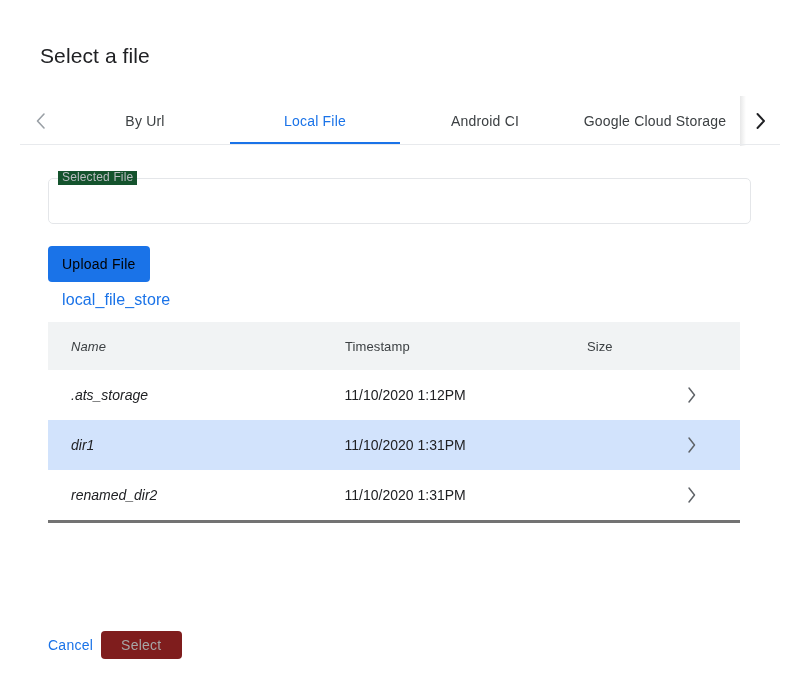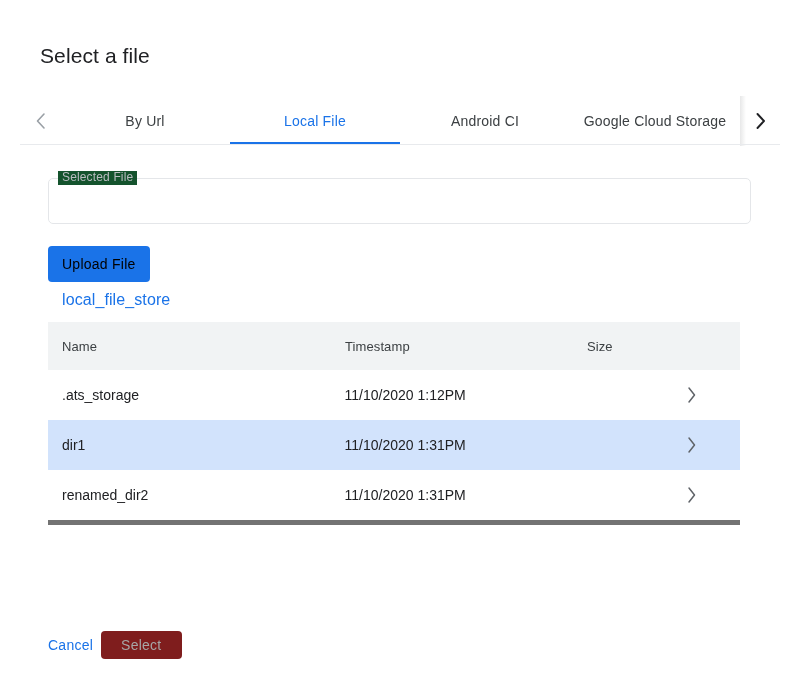--- a/index.html
+++ b/index.html
@@ -186,23 +186,23 @@
   .trow {
     display: flex;
     align-items: center;
     height: 50px;
     font-size: 14px;
     color: #202124;
     cursor: pointer;
     border-bottom: 1px solid transparent;
   }
   .trow.selected { background: #d2e3fc; }
-  .tbody { border-bottom: 5px solid #737373; }
-
-  .c-name { width: 297px; padding-left: 14px; }
+  .tbody { border-bottom: 3px solid #737373; }
+
+  .c-name { width: 297px; padding-left: 23px; font-style: italic; }
   .c-time { width: 242px; }
   .c-size { width: 100px; }
   .c-arrow {
     flex: 1 1 auto;
     display: flex;
     align-items: center;
     justify-content: flex-end;
     padding-right: 43px;
   }
   .c-arrow svg { stroke: #5f6368; }

